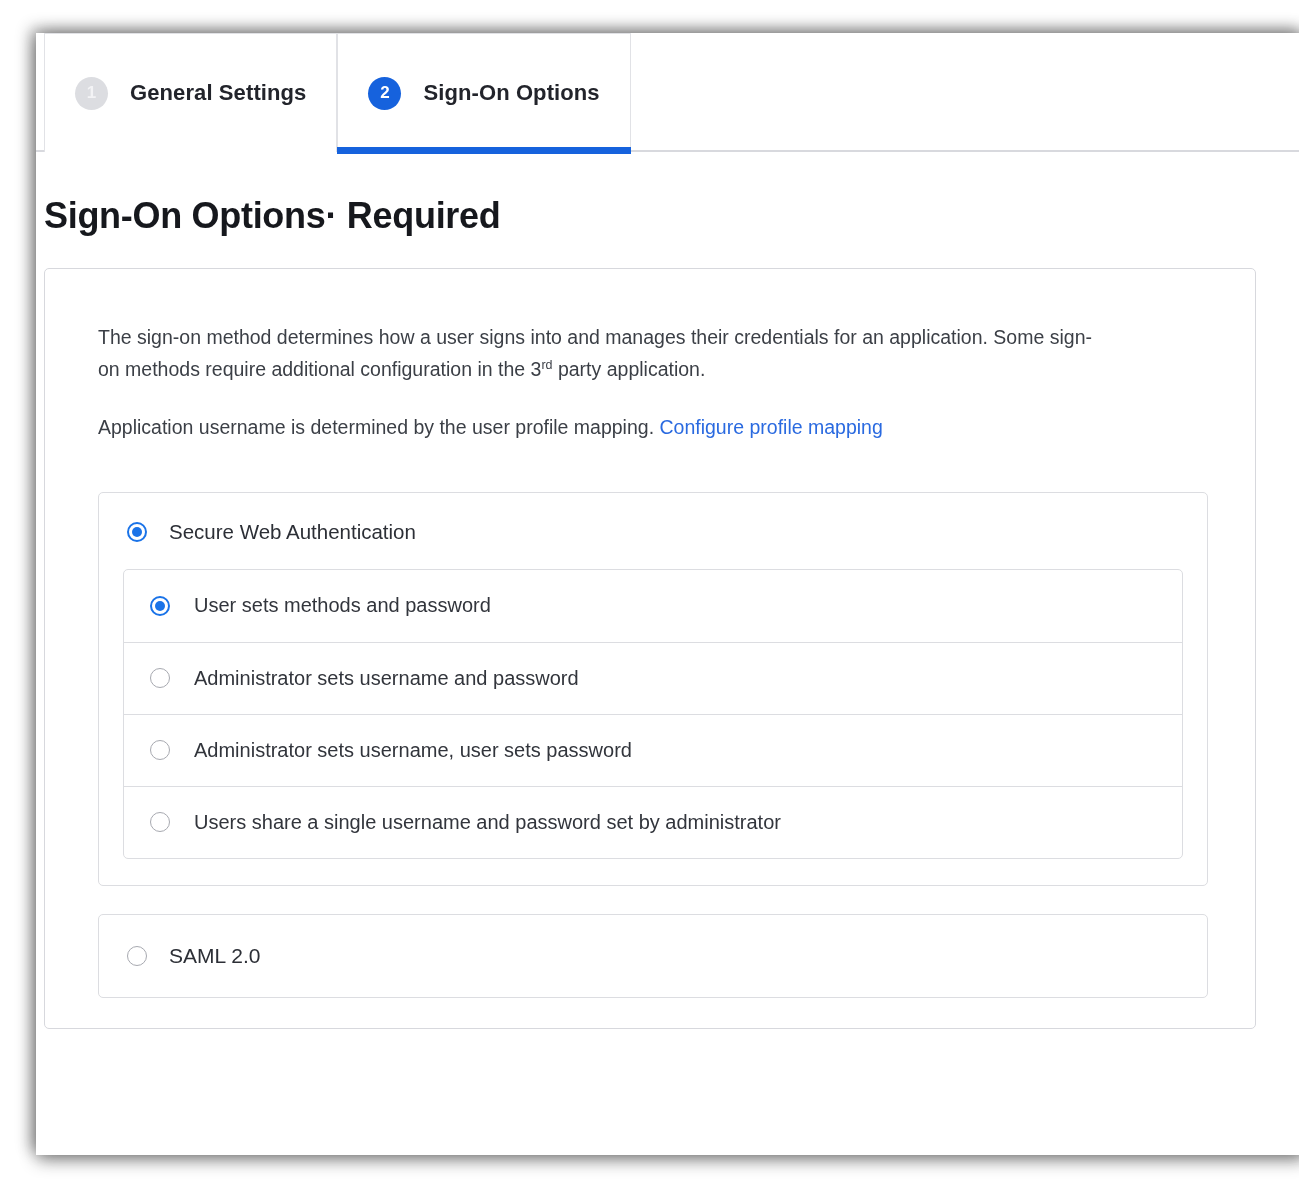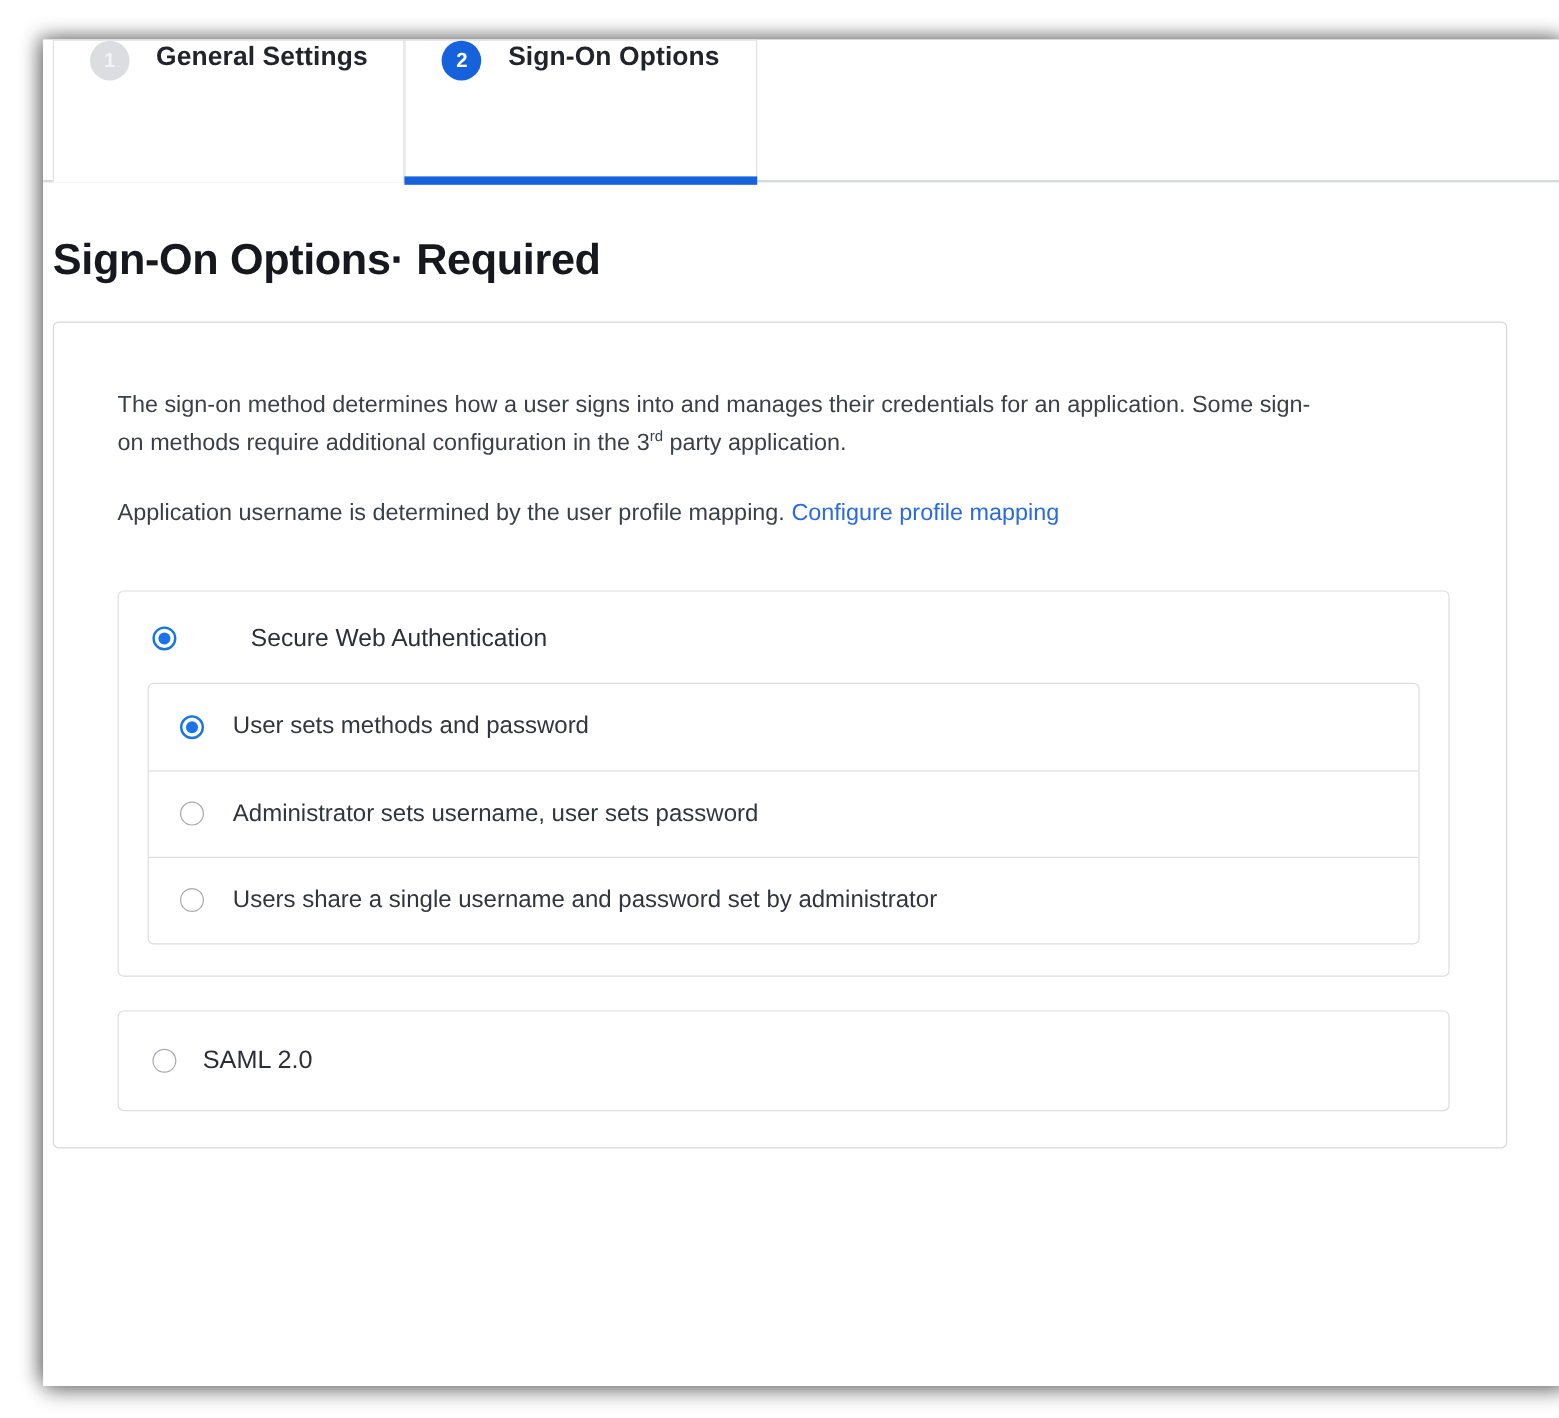--- a/index.html
+++ b/index.html
@@ -50,20 +50,21 @@
     border-bottom: 2px solid #d8d9de;
     box-sizing: border-box;
     display: flex;
     align-items: stretch;
     padding-left: 8px;
     background: #ffffff;
   }
   .tab {
     position: relative;
     display: flex;
+    align-items: center;
     box-sizing: border-box;
     padding: 0 30px 0 30px;
     background: #ffffff;
     border: 1px solid #e1e2e6;
     border-bottom: none;
     margin-top: 0;
     height: 119px;
     cursor: pointer;
   }
   .tab + .tab { border-left: 1px solid #e1e2e6; }
@@ -147,21 +148,20 @@
     border: 1px solid #dcdde1;
     border-radius: 5px;
     box-sizing: border-box;
     padding: 27px 0 26px 0;
   }
   .method-head {
     display: flex;
     align-items: center;
     padding: 0 0 0 28px;
     margin-bottom: 25px;
-    gap: 40px;
   }
   .method-head .opt-label {
     font-size: 20.5px;
     color: #2c2f36;
     margin-left: 22px;
   }
 
   .suboptions {
     margin: 0 24px 0 24px;
     border: 1px solid #dcdde1;
@@ -270,20 +270,25 @@
           </div>
 
           <div class="suboptions">
 
             <div class="subopt-row">
 
               <span class="radio on"></span>
               <span class="opt-label">User sets methods and password</span>
             </div>
 
+            <div class="subopt-row">
+
+              <span class="radio off"></span>
+              <span class="opt-label">Administrator sets username and password</span>
+            </div>
 
             <div class="subopt-row">
 
               <span class="radio off"></span>
               <span class="opt-label">Administrator sets username, user sets password</span>
             </div>
 
 
             <div class="subopt-row">
 

